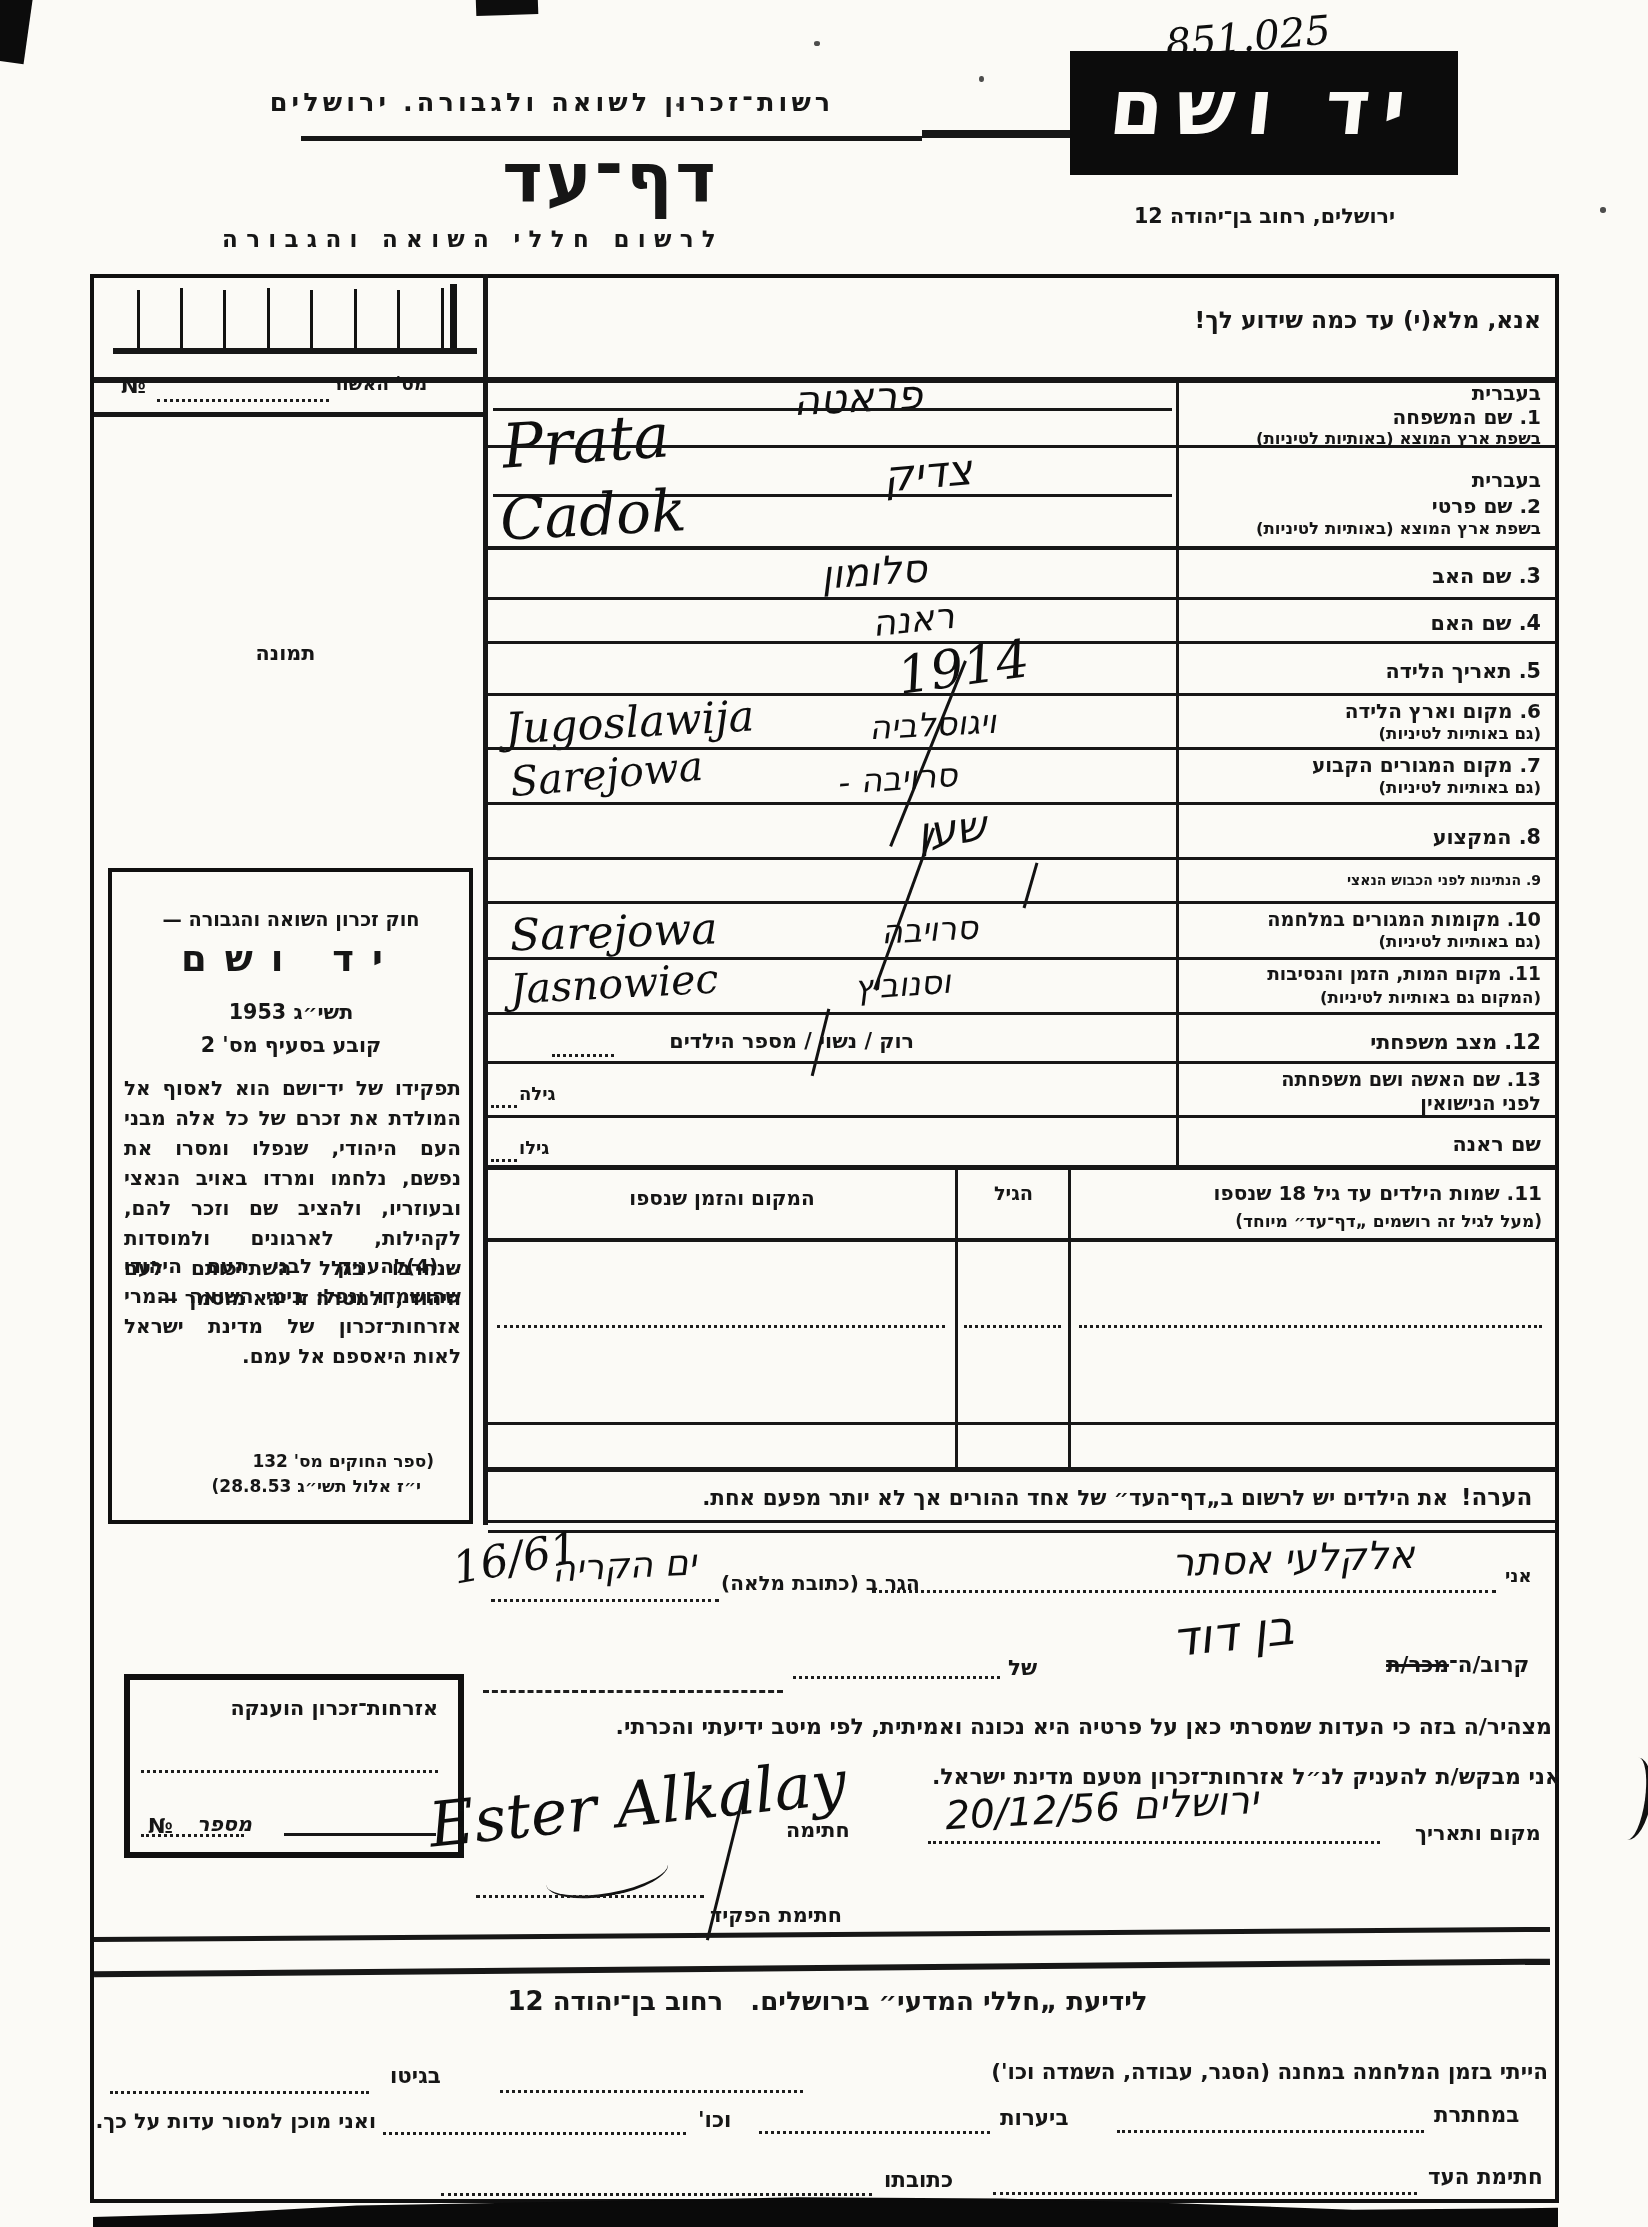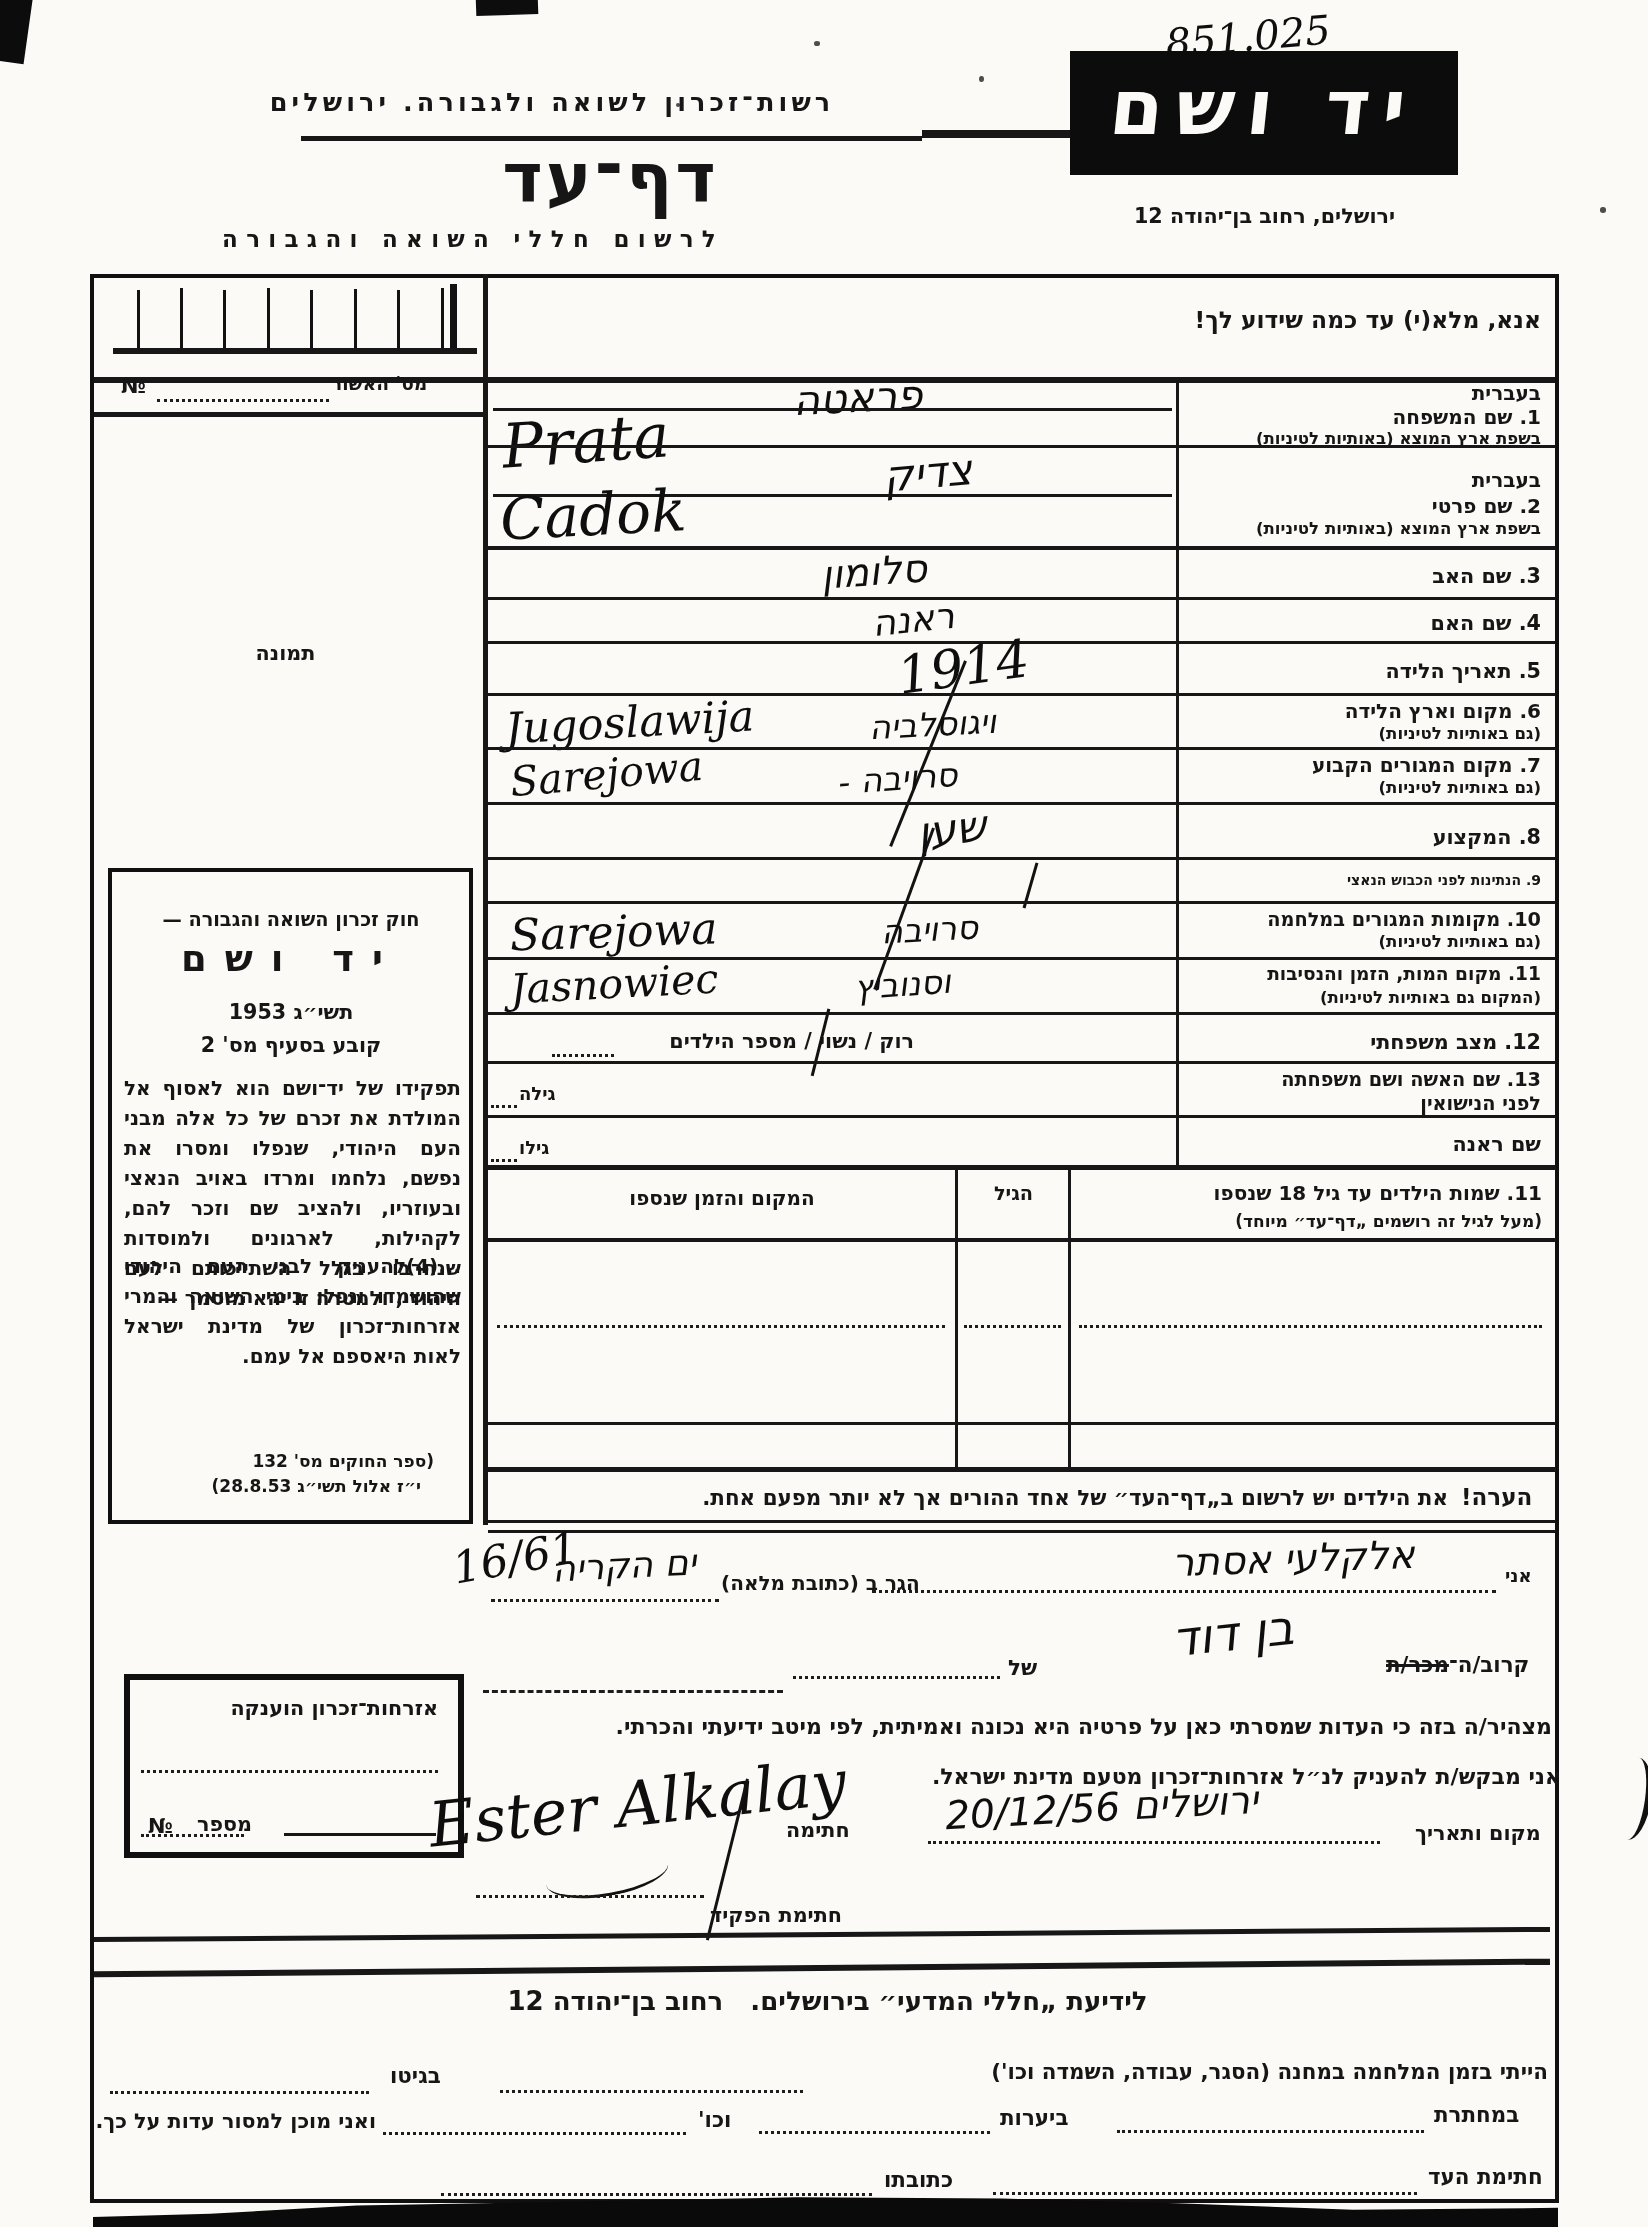--- a/index.html
+++ b/index.html
@@ -75,21 +75,21 @@
   <div class="abs print center" style="left:117px;top:1033px;width:348px;font-size:20.7px;">קובע בסעיף מס' 2</div>
   <div class="abs print wrap" style="left:124px;top:1073px;width:337px;font-size:20px;line-height:30px;text-align:justify;">תפקידו של יד־ושם הוא לאסוף אל המולדת את זכרם של כל אלה מבני העם היהודי, שנפלו ומסרו את נפשם, נלחמו ומרדו באויב הנאצי ובעוזריו, ולהציב שם וזכר להם, לקהילות, לארגונים ולמוסדות שנחרבו בגלל השתייכותם לעם היהודי, ולמטרה זו יהא מוסמך —</div>
   <div class="abs print wrap" style="left:124px;top:1251px;width:337px;font-size:20px;line-height:30px;text-align:justify;">...(4)להעניק לבני העם היהודי שהושמדו ונפלו בימי השואה והמרי אזרחות־זכרון של מדינת ישראל לאות היאספם אל עמם.</div>
   <div class="abs print right" style="left:124px;top:1451px;width:310px;font-size:17px;">(ספר החוקים מס' 132</div>
   <div class="abs print right" style="left:124px;top:1476px;width:297px;font-size:17px;">י״ז אלול תשי״ג 28.8.53)</div>
 
   <div class="abs" style="left:124px;top:1674px;width:328px;height:172px;border:6.2px solid #101010;"></div>
   <div class="abs print right" style="left:141px;top:1696px;width:297px;font-size:20.7px;">אזרחות־זכרון הוענקה</div>
   <div class="abs dot" style="left:141px;top:1770px;width:297px;"></div>
   <div class="abs print" style="left:148px;top:1814px;font-size:20.7px;">№</div>
-  <div class="abs print" style="left:197px;top:1812px;font-size:20.7px;">מספר</div>
+  <div class="abs print" style="left:197px;top:1812px;font-size:20.7px;font-style:italic;">מספר</div>
   <div class="abs dot" style="left:141px;top:1834px;width:103px;"></div>
   <div class="abs line" style="left:284px;top:1833px;width:152px;height:3.4px;"></div>
 
   <div class="abs line" style="left:483px;top:274px;width:4.8px;height:1251px;"></div>
   <div class="abs line" style="left:1176px;top:378px;width:3.4px;height:790px;"></div>
 
   <div class="abs print right" style="left:1186px;top:381px;width:355px;font-size:20px;">בעברית</div>
   <div class="abs print right" style="left:1186px;top:405px;width:355px;font-size:20px;">1. שם המשפחה</div>
   <div class="abs print right" style="left:1186px;top:429px;width:355px;font-size:16.6px;">בשפת ארץ המוצא (באותיות לטיניות)</div>
   <div class="abs hw" style="left:793px;top:374px;font-size:41px;transform:rotate(-3deg);">פראטה</div>

